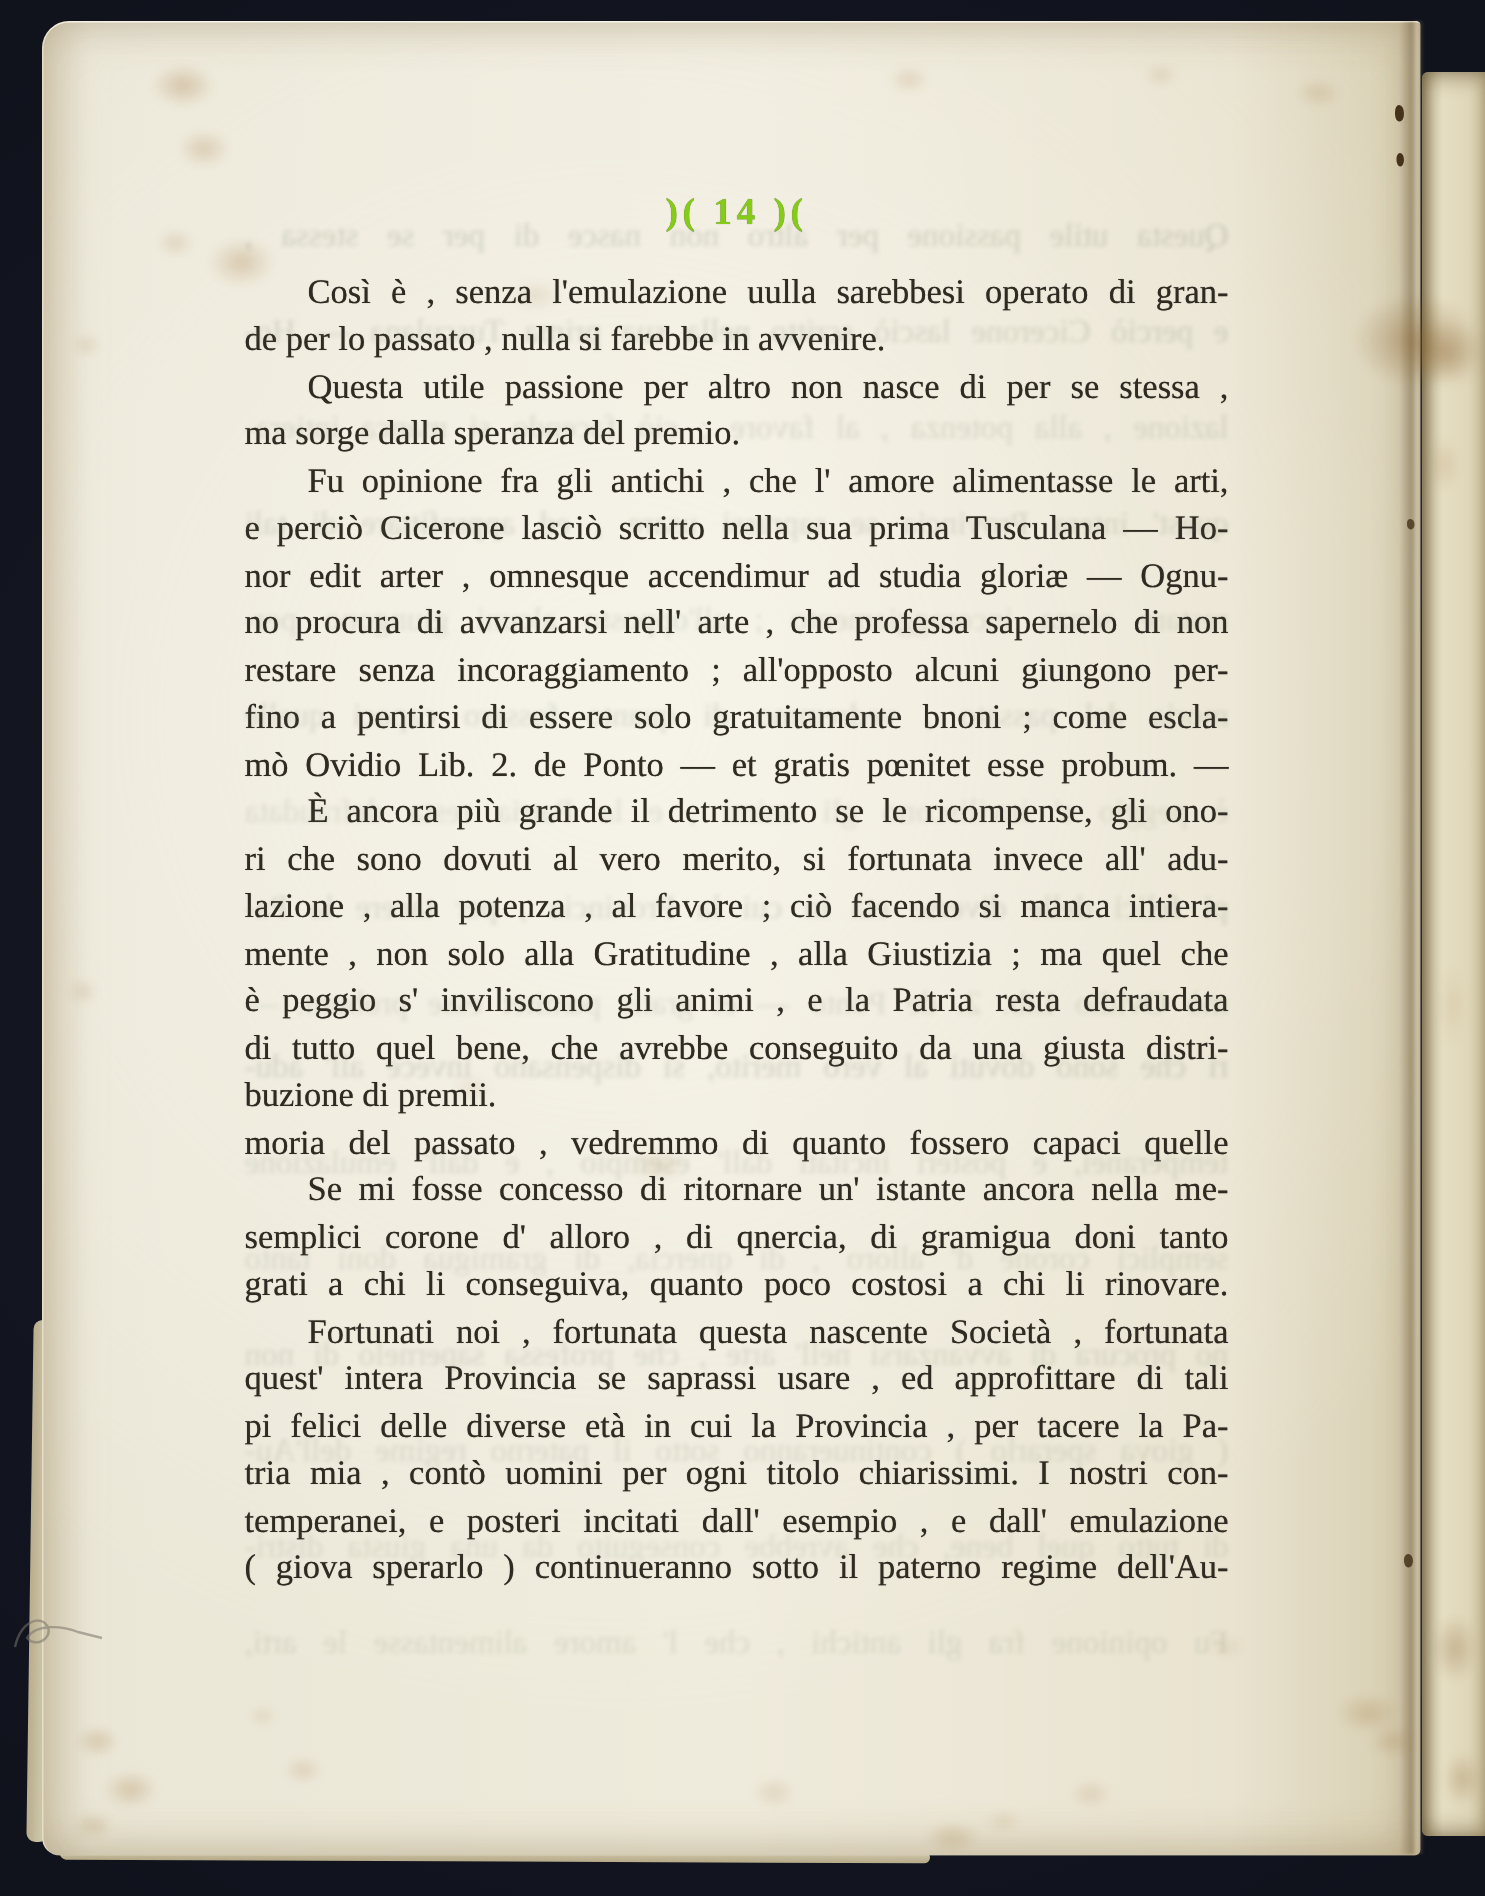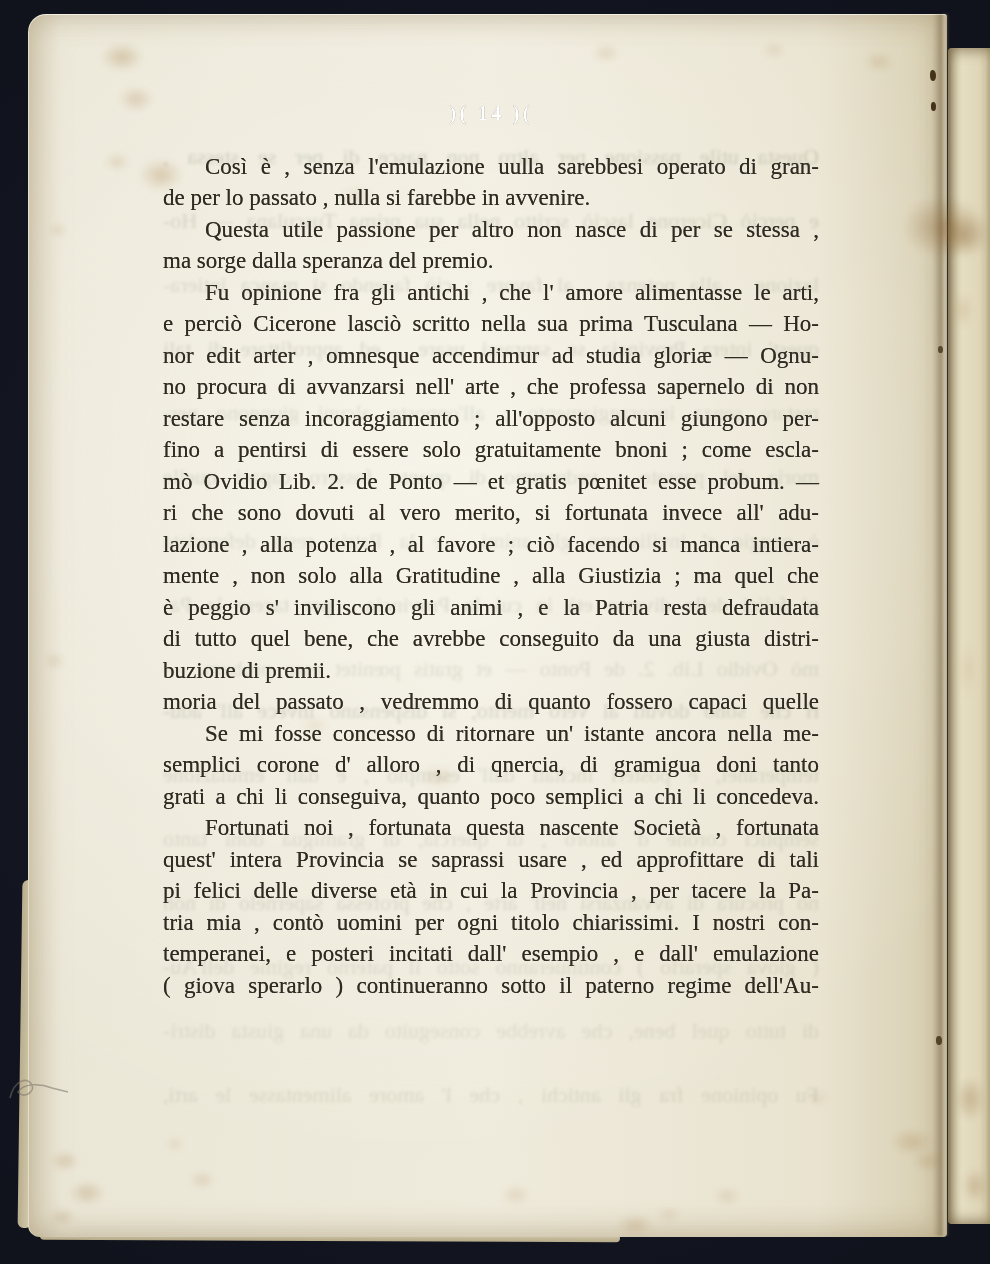--- a/index.html
+++ b/index.html
@@ -54,22 +54,22 @@
   }
 
   
   .textblock {
     position:absolute; left:163px; top:98px; width:656px;
     color:#2f2b23;
     font-size:23px; line-height:31.5px;
     text-shadow:0 0 0.5px rgba(45,40,30,0.75);
   }
   .pagenum {
-    text-align:center; font-weight:bold; font-size:21px;
-    letter-spacing:3px; margin-bottom:21px; color:#ffffff;
+    text-align:center; font-weight:bold; font-size:25px;
+    letter-spacing:3px; margin-bottom:21px; color:#84cc16;margin-top:28px;
   }
   .ln { text-align:justify; text-align-last:justify; }
   .ln.end { text-align-last:left; }
   .ln.first { text-indent:42px;font-family:Liberation Serif, serif; }
   .para { margin:0; }
 
   
   .ghost {
     position:absolute; left:0; width:656px;
     transform:scaleX(-1);
@@ -177,33 +177,34 @@
     <div class="ln first">Fu opinione fra gli antichi , che l' amore alimentasse le arti,</div>
     <div class="ln">e perciò Cicerone lasciò scritto nella sua prima Tusculana — Ho-</div>
     <div class="ln">nor edit arter , omnesque accendimur ad studia gloriæ — Ognu-</div>
     <div class="ln">no procura di avvanzarsi nell' arte , che professa sapernelo di non</div>
     <div class="ln">restare senza incoraggiamento ; all'opposto alcuni giungono per-</div>
     <div class="ln">fino a pentirsi di essere solo gratuitamente bnoni ; come escla-</div>
     <div class="ln">mò Ovidio Lib. 2. de Ponto — et gratis pœnitet esse probum. —</div>
   </div>
 
   <div class="para">
+    <div class="ln first">È ancora più grande il detrimento se le ricompense, gli ono-</div>
     <div class="ln">ri che sono dovuti al vero merito, si fortunata invece all' adu-</div>
     <div class="ln">lazione , alla potenza , al favore ; ciò facendo si manca intiera-</div>
     <div class="ln">mente , non solo alla Gratitudine , alla Giustizia ; ma quel che</div>
     <div class="ln">è peggio s' inviliscono gli animi , e la Patria resta defraudata</div>
     <div class="ln">di tutto quel bene, che avrebbe conseguito da una giusta distri-</div>
     <div class="ln end">buzione di premii.</div>
   </div>
 
   <div class="para">
     <div class="ln">moria del passato , vedremmo di quanto fossero capaci quelle</div>
     <div class="ln first">Se mi fosse concesso di ritornare un' istante ancora nella me-</div>
     <div class="ln">semplici corone d' alloro , di qnercia, di gramigua doni tanto</div>
-    <div class="ln">grati a chi li conseguiva, quanto poco semplici a chi li concedeva.</div>
+    <div class="ln">grati a chi li conseguiva, quanto poco costosi a chi li rinovare.</div>
   </div>
 
   <div class="para">
     <div class="ln first">Fortunati noi , fortunata questa nascente Società , fortunata</div>
     <div class="ln">quest' intera Provincia se saprassi usare , ed approfittare di tali</div>
     <div class="ln">pi felici delle diverse età in cui la Provincia , per tacere la Pa-</div>
     <div class="ln">tria mia , contò uomini per ogni titolo chiarissimi. I nostri con-</div>
     <div class="ln">temperanei, e  posteri incitati dall' esempio , e dall' emulazione</div>
     <div class="ln">( giova sperarlo ) continueranno sotto il paterno regime dell'Au-</div>
   </div>

